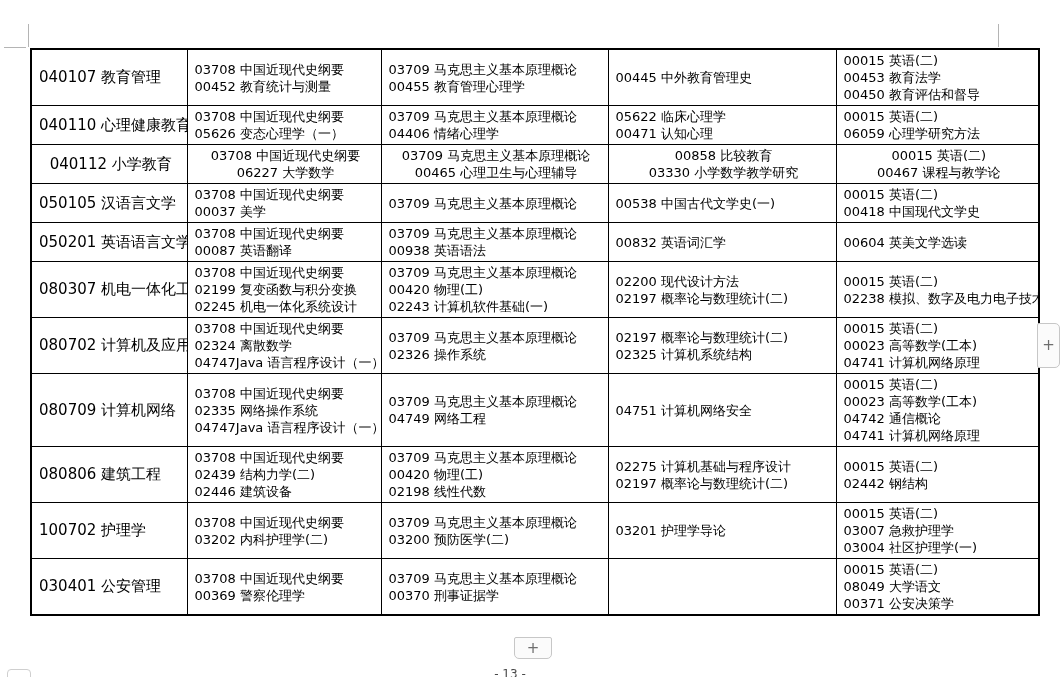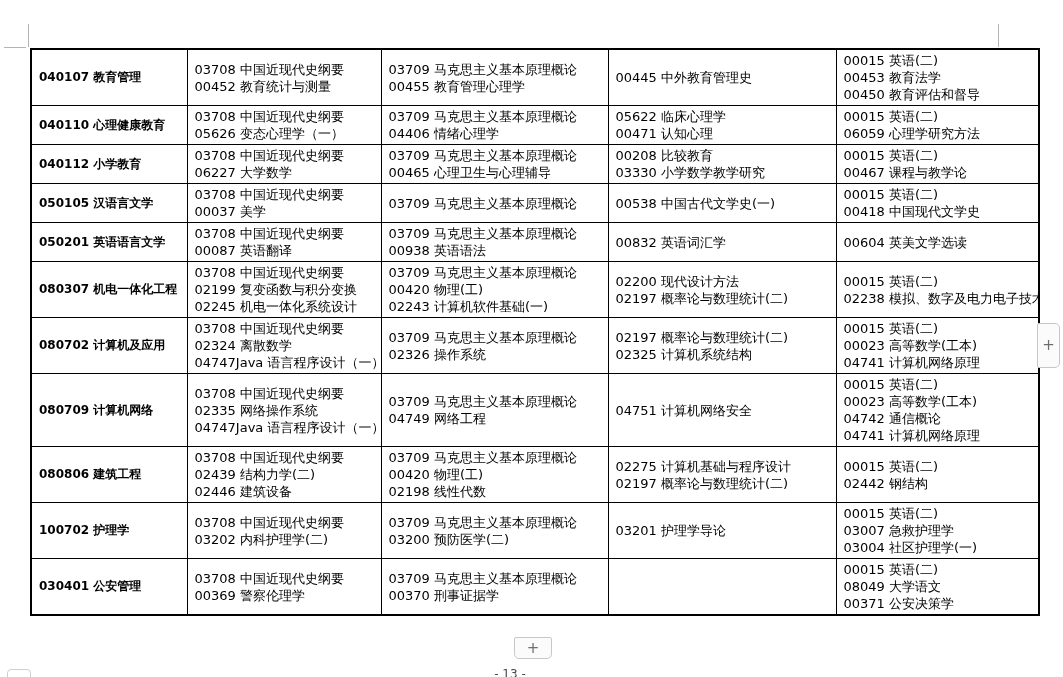--- a/index.html
+++ b/index.html
@@ -25,22 +25,22 @@
   table.doc-table td {
     border: 1px solid #000;
     vertical-align: middle;
     padding: 2px 4px 2px 7px;
     font-size: 13px;
     line-height: 17px;
     overflow: hidden;
     white-space: nowrap;
   }
   table.doc-table td.major {
-    font-weight: bold;
-    font-size: 12px;
+    font-weight: normal;
+    font-size: 15px;
     margin-left: 24px;
   }
   
   .crop { position: absolute; background: #b4b4b4; }
   
   .add-btn {
     position: absolute;
     background: #fbfbfb;
     border: 1px solid #c7c7c7;
     border-radius: 5px;
@@ -127,32 +127,32 @@
           </td>
           <td>
             <div>05622 临床心理学</div>
             <div>00471 认知心理</div>
           </td>
           <td>
             <div>00015 英语(二)</div>
             <div>06059 心理学研究方法</div>
           </td>
         </tr>
-        <tr style="height: 38px;">
+        <tr style="height: 38px; text-align: center;">
           <td class="major">040112 小学教育</td>
           <td>
             <div>03708 中国近现代史纲要</div>
             <div>06227 大学数学</div>
           </td>
           <td>
             <div>03709 马克思主义基本原理概论</div>
             <div>00465 心理卫生与心理辅导</div>
           </td>
           <td>
-            <div>00208 比较教育</div>
+            <div>00858 比较教育</div>
             <div>03330 小学数学教学研究</div>
           </td>
           <td>
             <div>00015 英语(二)</div>
             <div>00467 课程与教学论</div>
           </td>
         </tr>
         <tr style="height: 38px; padding-left: 36px;">
           <td class="major">050105 汉语言文学</td>
           <td>

